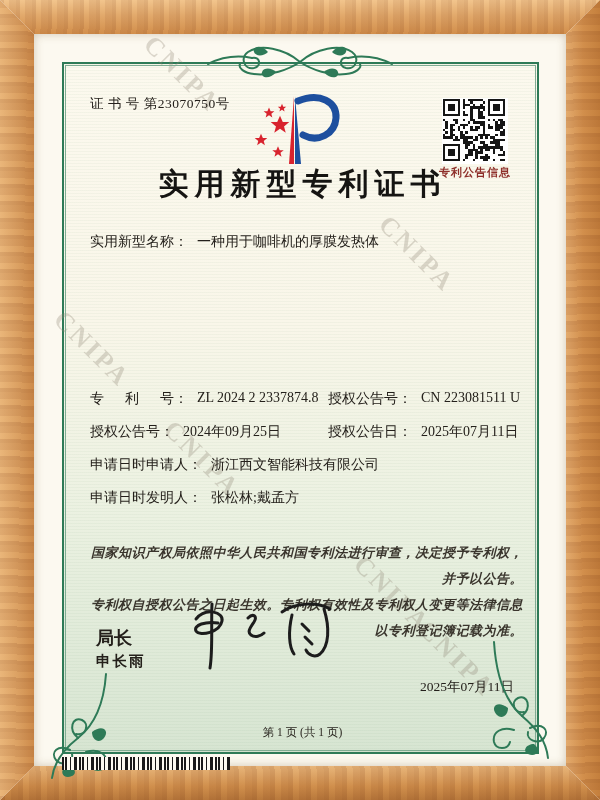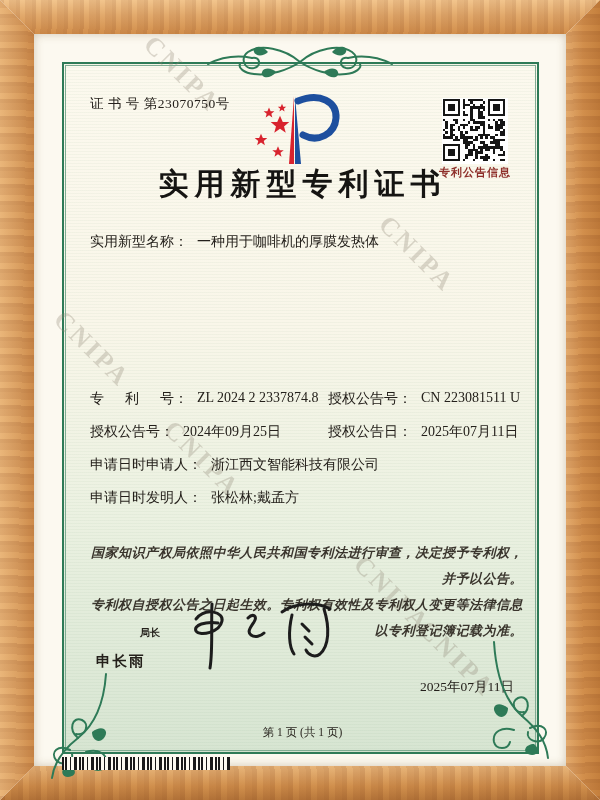--- a/index.html
+++ b/index.html
@@ -64,21 +64,21 @@
   .colon{display:inline-block;vertical-align:top;}
   .val{display:inline-block;margin-left:9px;vertical-align:top;}
   .val-wrap{white-space:normal;width:300px;line-height:23px;}
   .col2{position:absolute;left:238px;top:0;}
 
   
   .decl{left:18px;top:476px;width:441px;font-size:13px;line-height:26px;color:#3a352d;
     font-style:italic;font-weight:bold;letter-spacing:.5px;text-align:right;}
 
   
-  .sig-title{left:32px;top:562px;font-size:10px;font-weight:bold;color:#24201b;margin-left:44px;}
+  .sig-title{left:32px;top:562px;font-size:18px;font-weight:bold;color:#24201b;}
   .sig-name{left:32px;top:588px;font-size:14.5px;font-weight:bold;color:#24201b;letter-spacing:2px;}
   .sig-script{left:118px;top:528px;width:190px;height:84px;}
 
   .issue-date{left:280px;top:614px;width:170px;text-align:right;font-size:13.5px;color:#24201b;}
   .page-num{left:0;top:661px;width:477px;text-align:center;font-size:11.5px;color:#2a2620;}
 
   
   .orn-top{position:absolute;left:192px;top:40px;width:216px;height:44px;}
   .orn-bl{position:absolute;left:40px;top:672px;width:96px;height:112px;}
   .orn-br{position:absolute;left:464px;top:640px;width:96px;height:124px;transform:scaleX(-1);}

